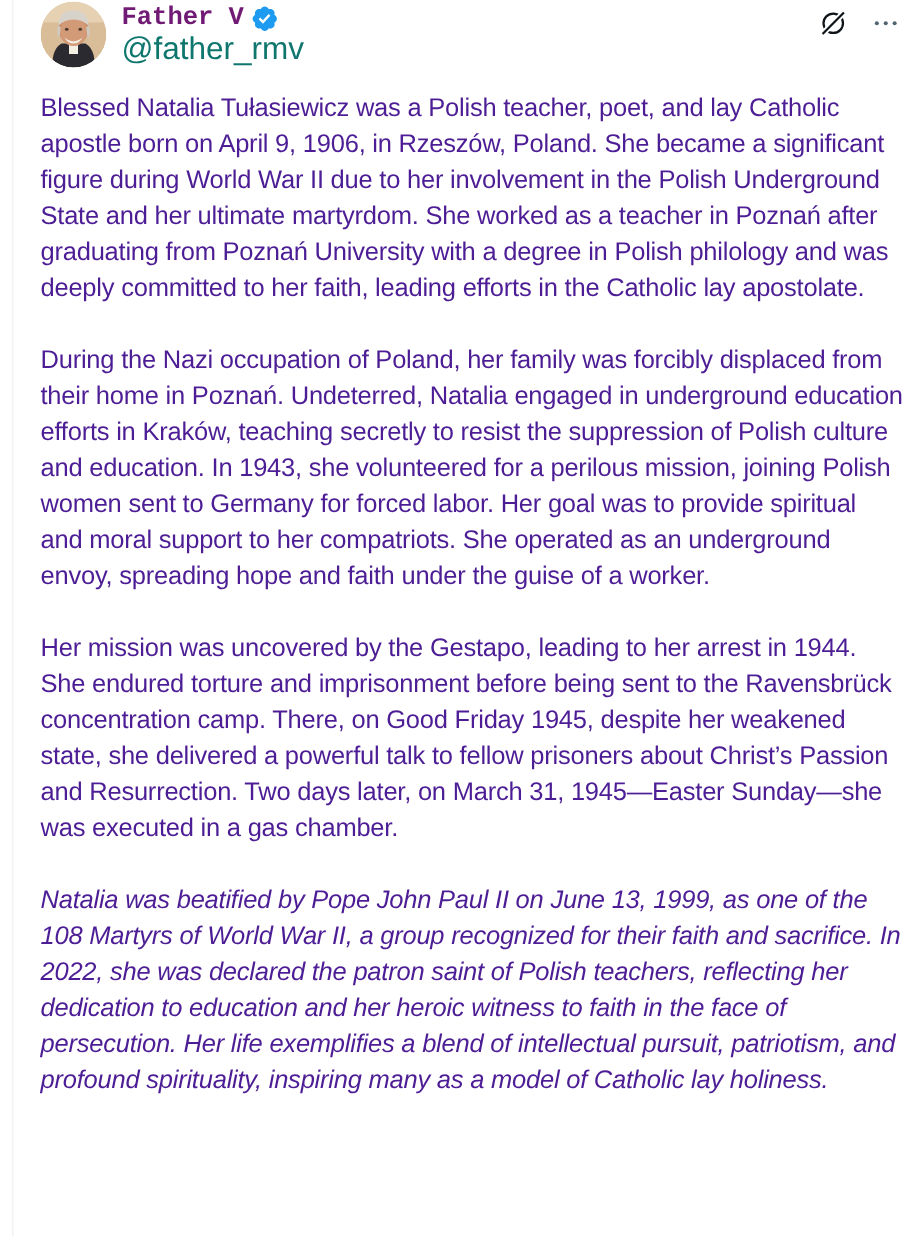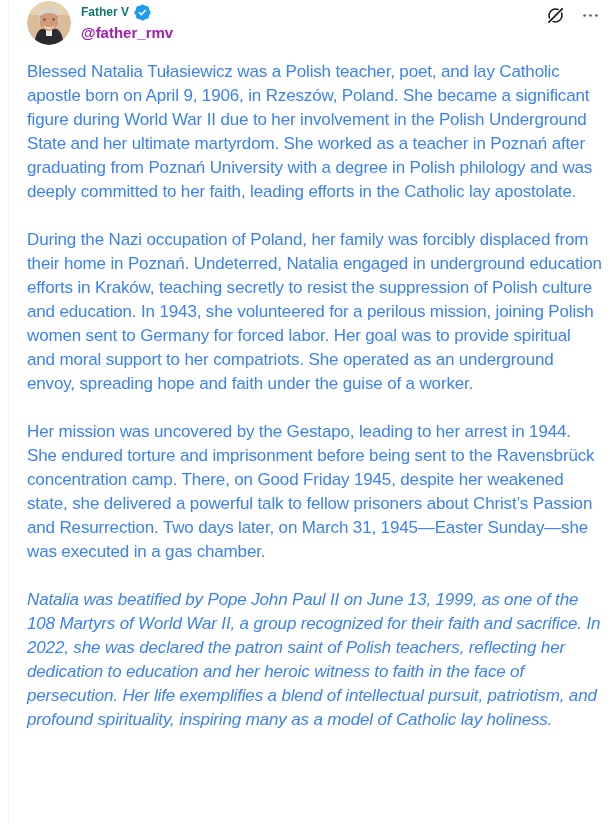--- a/index.html
+++ b/index.html
@@ -46,36 +46,36 @@
     padding-top: 1px;
     display: flex;
     flex-direction: column;
   }
   .name-row {
     display: flex;
     align-items: center;
     gap: 4px;
   }
   .display-name {
-    font-size: 12px;
+    font-size: 17px;
     font-weight: 700;
     line-height: 21px;
-    color: #0f766e;
+    color: #701a75;
     cursor: pointer;
+    font-family: Liberation Mono, monospace;
   }
   .verified-badge {
     width: 19px;
     height: 19px;
     display: inline-block;
   }
   .handle {
-    font-size: 15px;
+    font-size: 21px;
     line-height: 20px;
-    color: #a21caf;
-    font-weight: bold;
+    color: #0f766e;
   }
   .header-actions {
     margin-left: auto;
     display: flex;
     align-items: center;
     gap: 16px;
     padding-top: 5px;
     padding-right: 2px;
   }
   .icon-btn {
@@ -86,21 +86,21 @@
     cursor: pointer;
     display: flex;
     align-items: center;
     justify-content: center;
   }
   .post-text {
     margin-top: 15px;
     font-size: 17px;
     line-height: 24px;
     letter-spacing: -0.15px;
-    color: #3b82f6;
+    color: #4c1d95;
     max-width: 578px;
   }
   .post-text p {
     margin: 0 0 24px 0;
   }
   .post-text p:last-child {
     margin-bottom: 0;
     font-style: italic;
   }
 </style>

